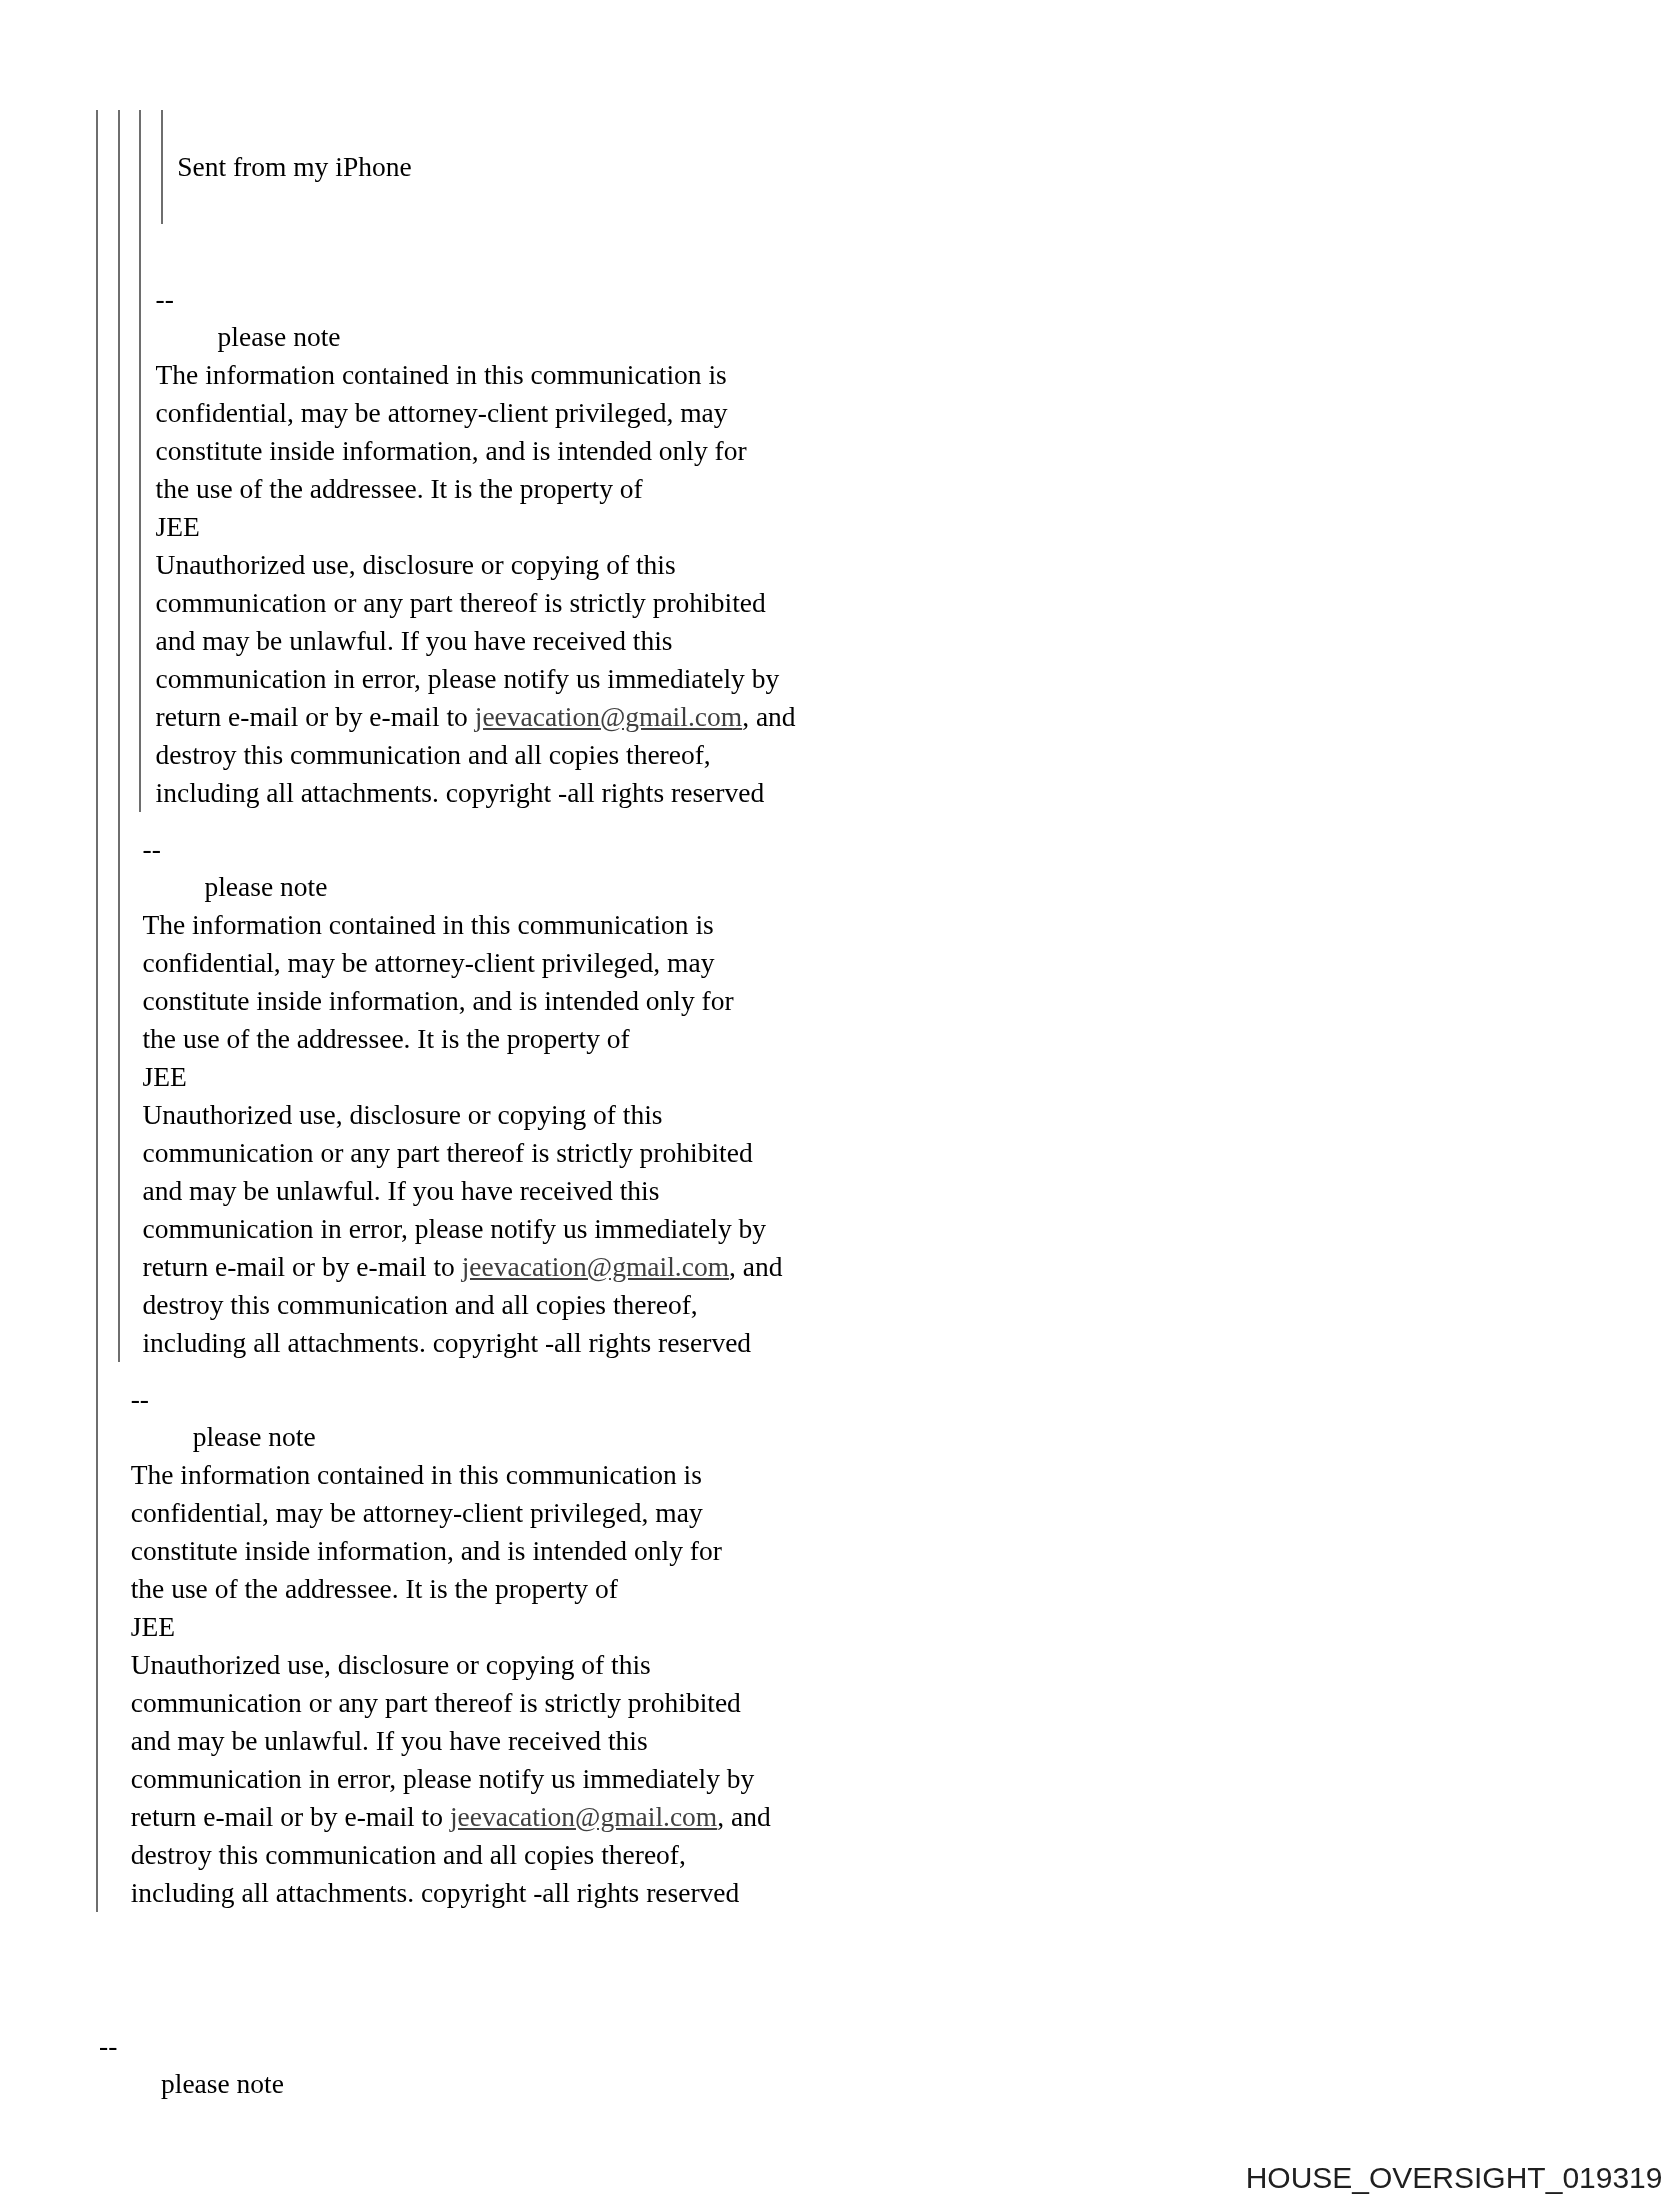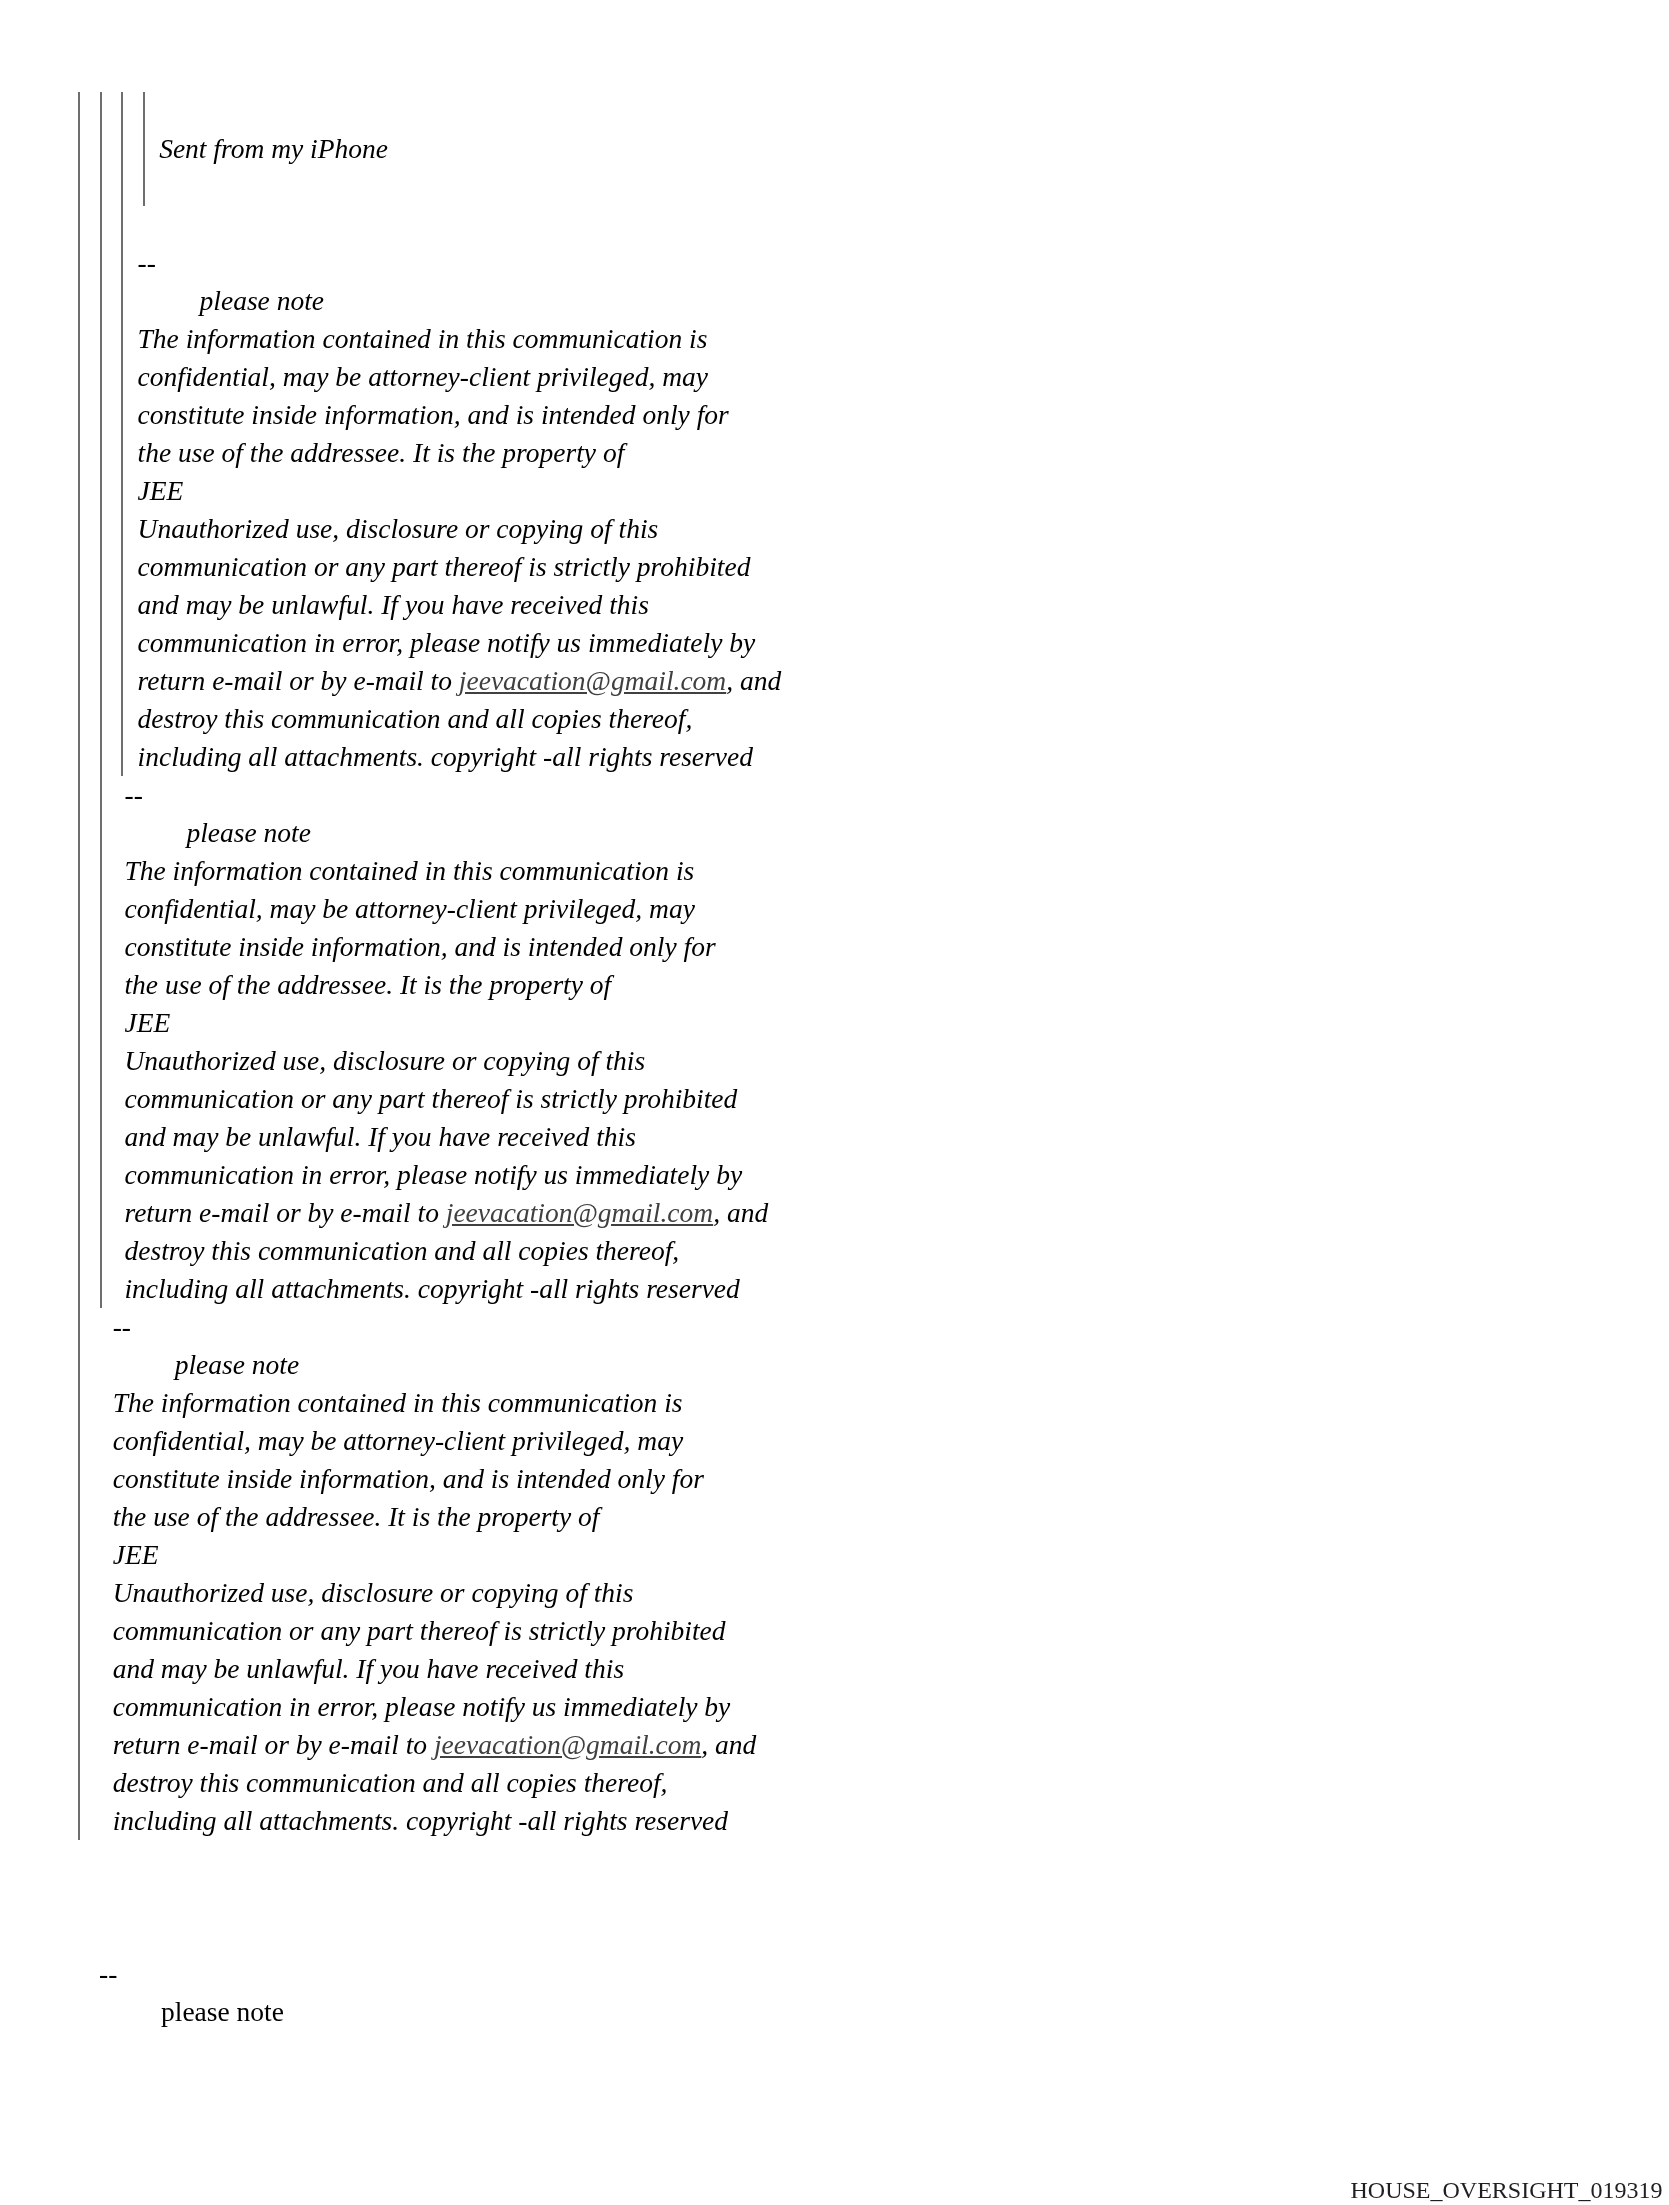--- a/index.html
+++ b/index.html
@@ -14,47 +14,46 @@
     font-size: 27.5px;
     color: #000000;
     overflow: hidden;
     padding: 92px 26px 0 78px;
   }
 
   .line { height: 38px; line-height: 38px; white-space: pre; }
   .blank { height: 38px; }
 
   blockquote.q {
-    margin: 0;
+    margin: 18px;
     border-left: 2px solid #6e6e6e;
     padding: 0 0 0 14.4px;
-    font-style: italic;
   }
   blockquote.q blockquote.q { margin-left: 5.2px; }
 
   .heading { text-indent: 62px; }
 
   .disclaimer { margin: 0; }
   .db-2 { margin-left: 8.5px; }
   .db-3 { margin-left: 18.3px; }
 
   .tail-block { margin-top: 115px; margin-left: 21px; }
 
   .email-link {
     color: #404040;
     text-decoration: underline;
     cursor: pointer;
   }
 
   .bates {
     position: absolute;
     right: 6.5px;
-    bottom: 1px;
-    font-family: Liberation Serif, serif;
-    font-size: 24px;
+    bottom: 10px;
+    font-family: Liberation Sans, sans-serif;
+    font-size: 30px;
     color: #1f1f1f;
   }
 </style>
 </head>
 <body>
 
 <div class="doc">
 
   <blockquote class="q">
     <blockquote class="q">

